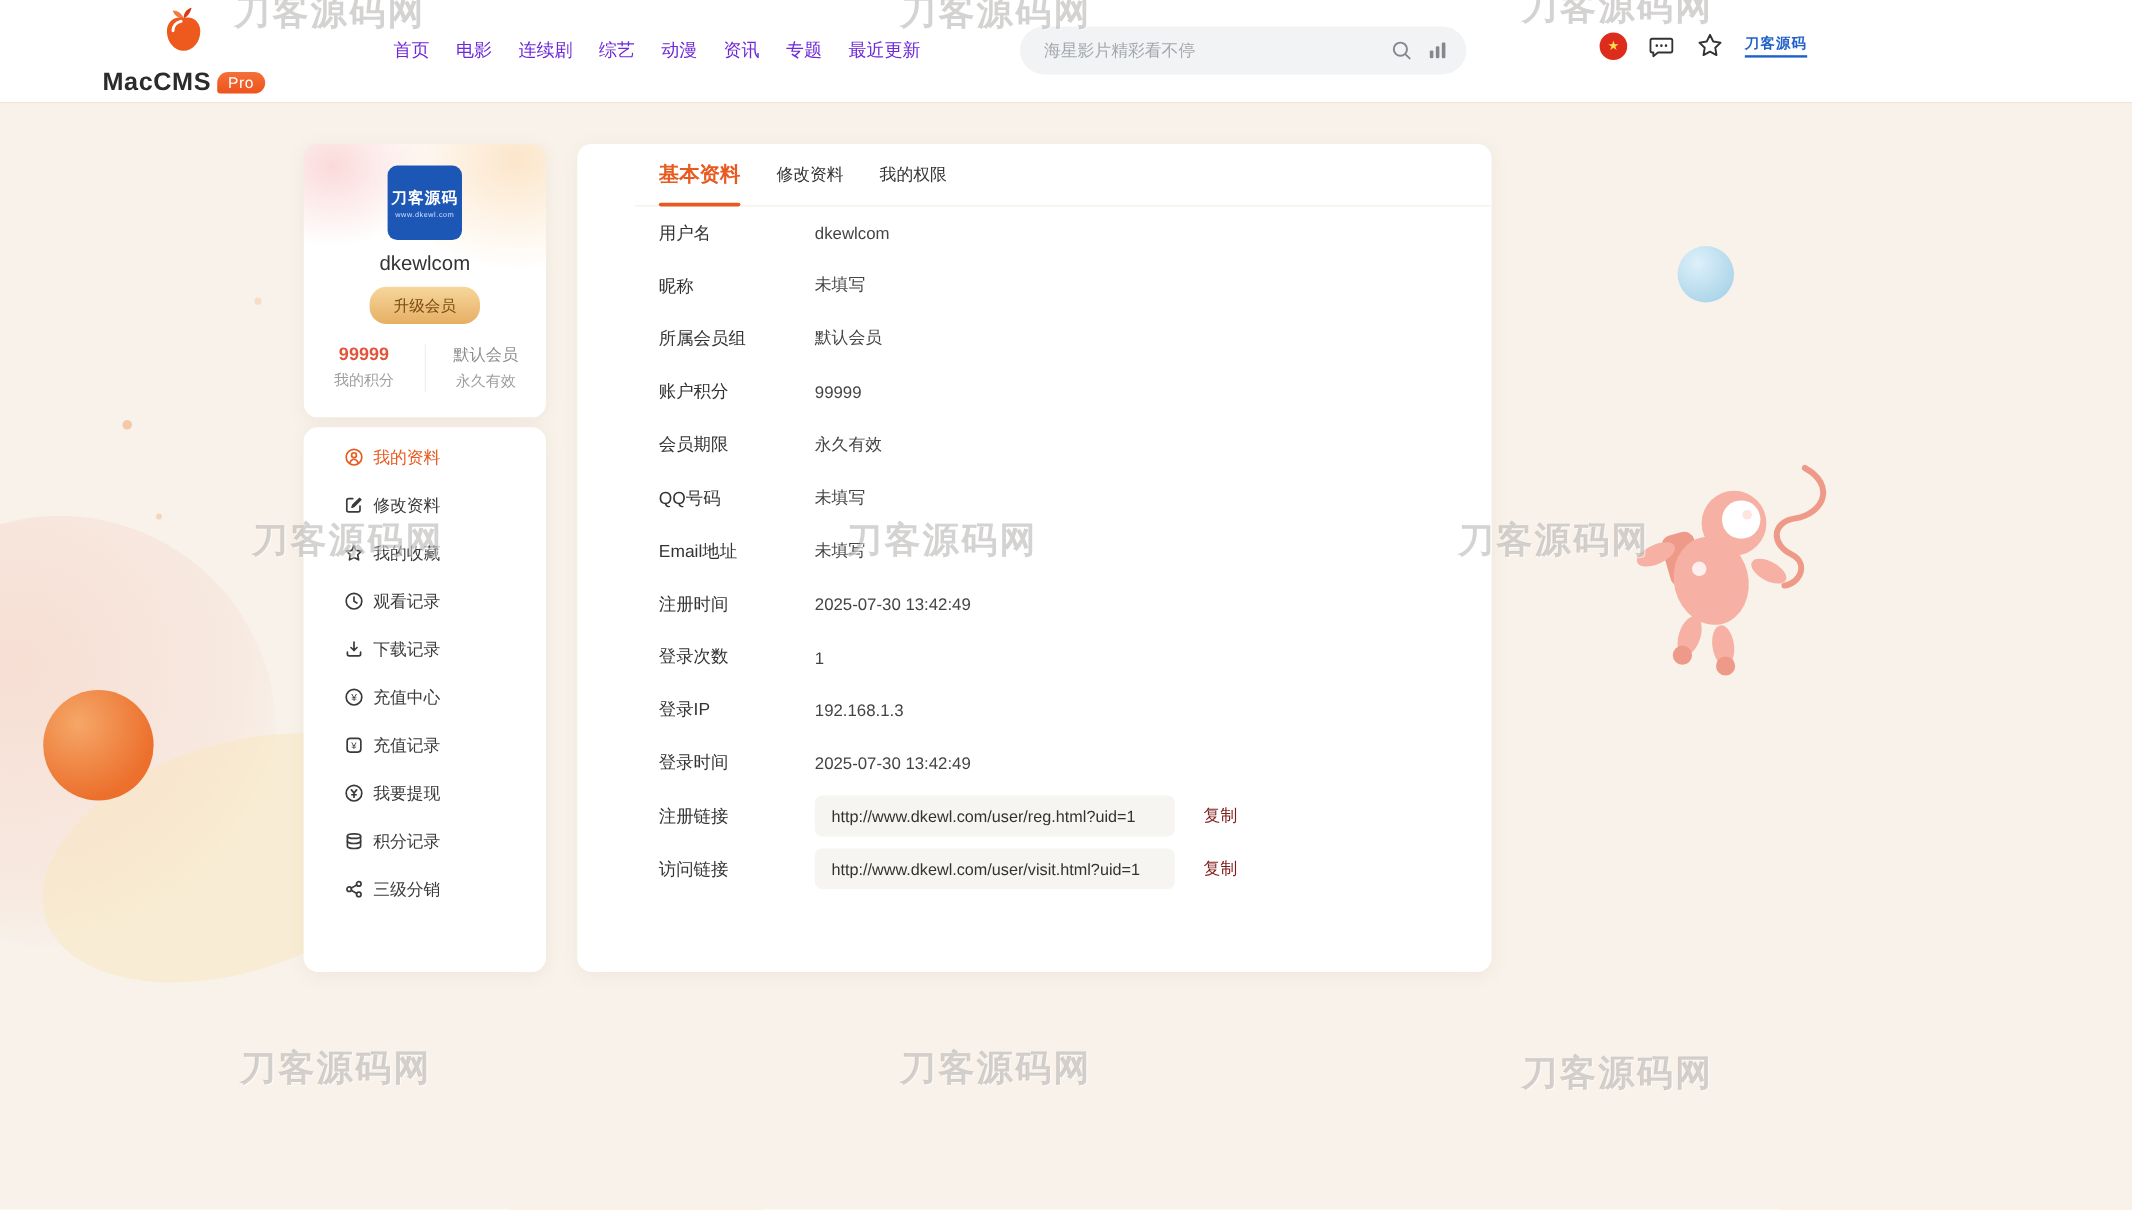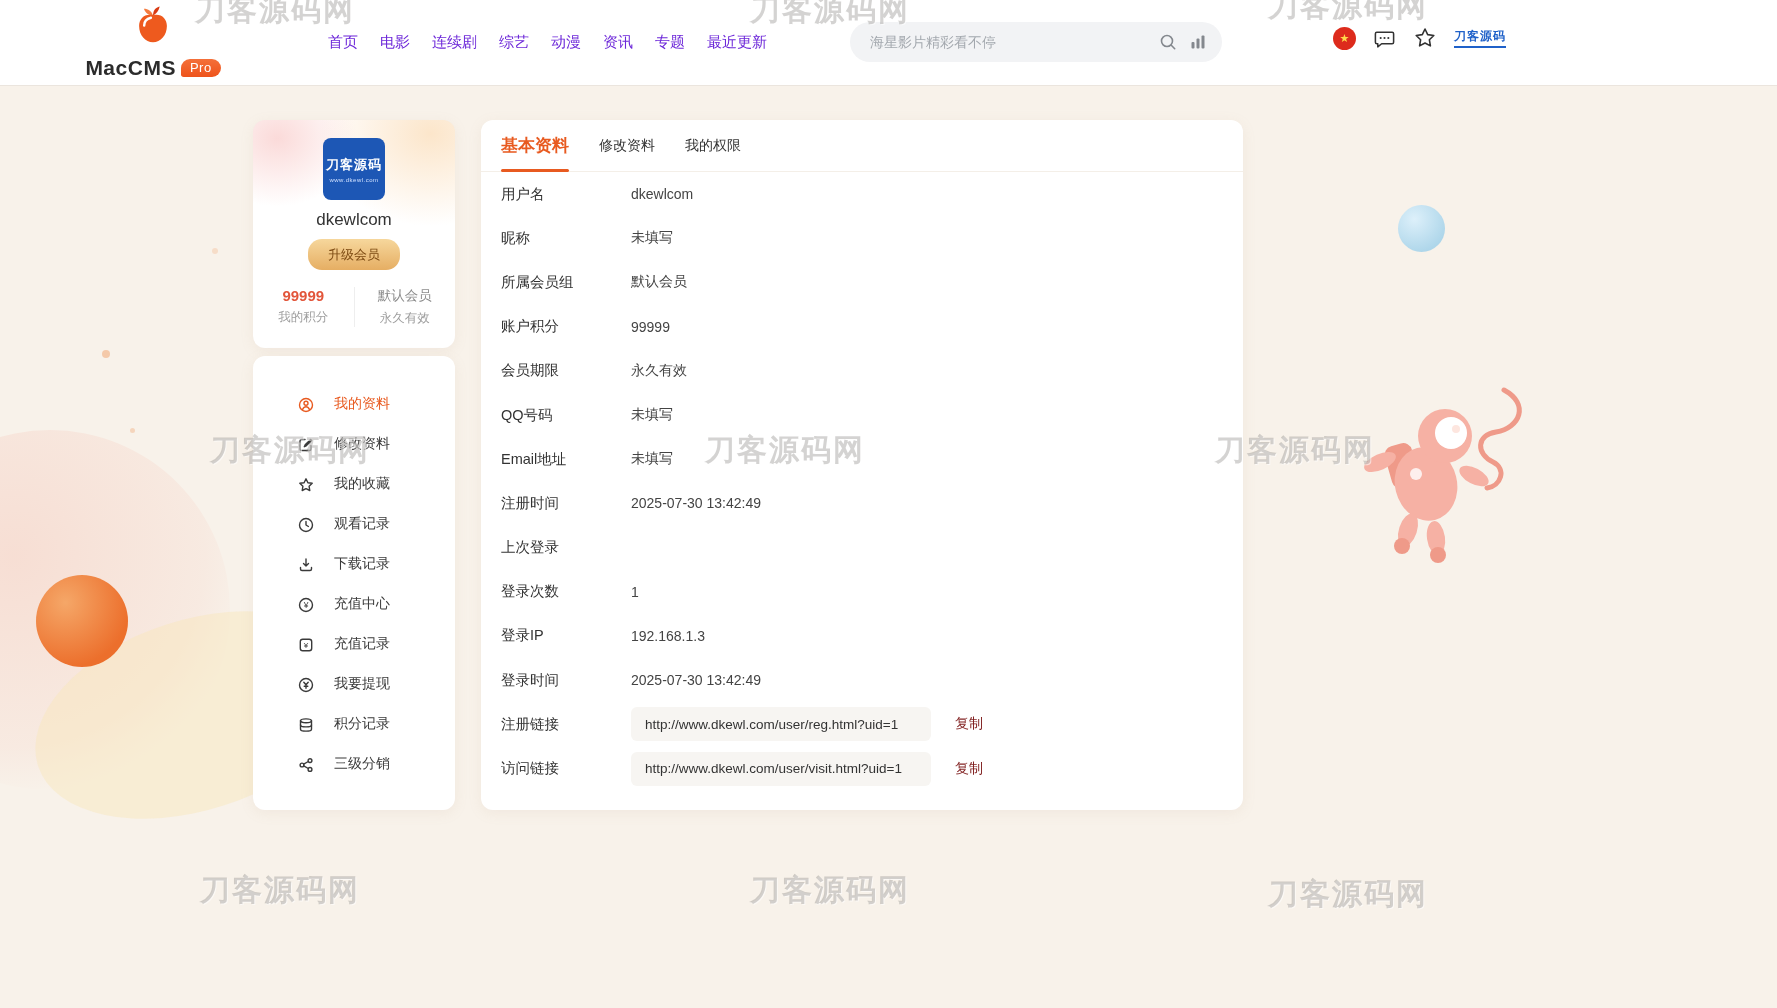--- a/index.html
+++ b/index.html
@@ -67,27 +67,27 @@
     background:linear-gradient(180deg,#f6d79c,#e6ae63); color:#7c4a12; font-size:13px; cursor:pointer;
     font-family:inherit; }
   .stats { display:flex; margin-top:17px; }
   .stat { flex:1; text-align:center; }
   .stat + .stat { border-left:1px solid #eee; }
   .stat-v1 { font-size:15px; color:#e2553a; font-weight:600; }
   .stat-v2 { font-size:13.5px; color:#8c8c8c; }
   .stat-l { font-size:12.5px; color:#9e9e9e; margin-top:5px; }
 
   .card-menu { left:253px; top:356px; width:202px; height:454px; padding-top:17px; }
-  .menu-item { display:flex; align-items:flex-end; gap:20px; height:40px; padding-left:45px;
+  .menu-item { display:flex; align-items:flex-start; gap:8px; height:40px; padding-left:34px;
     font-size:14px; color:#3a3a3a; cursor:pointer; }
   .menu-item svg { width:16px; height:16px; stroke:currentColor; fill:none; stroke-width:1.4;
     stroke-linecap:round; stroke-linejoin:round; flex:none; }
   .menu-item.active { color:#e85a20; }
 
-  .card-content { left:481px; top:120px; width:762px; height:690px; }
+  .card-content { left:481px; top:120px; width:762px; height:690px;padding-left:48px; }
   .tabs { height:52px; display:flex; align-items:center; gap:30px; padding-left:20px;
     border-bottom:1px solid #f4efe8; }
   .tab { position:relative; height:100%; display:flex; align-items:center; font-size:14px; color:#333; cursor:pointer; }
   .tab.active { color:#e85a20; font-size:17px; font-weight:600; }
   .tab.active::after { content:""; position:absolute; left:0; right:0; bottom:-1px; height:3px;
     background:#e85a20; border-radius:2px; }
   .rows { padding-left:20px; }
   .row { display:flex; align-items:center; height:44.2px; }
   .lbl { width:130px; font-size:14.5px; color:#333; flex:none; }
   .val { font-size:14px; color:#444; }
@@ -320,24 +320,20 @@
         </div>
       <div class="row">
           <span class="lbl">Email地址</span>
           <span class="val">未填写</span>
         </div>
       <div class="row">
           <span class="lbl">注册时间</span>
           <span class="val">2025-07-30 13:42:49</span>
         </div>
       <div class="row">
-          <span class="lbl">上次登录</span>
-          <span class="val"></span>
-        </div>
-      <div class="row">
           <span class="lbl">登录次数</span>
           <span class="val">1</span>
         </div>
       <div class="row">
           <span class="lbl">登录IP</span>
           <span class="val">192.168.1.3</span>
         </div>
       <div class="row">
           <span class="lbl">登录时间</span>
           <span class="val">2025-07-30 13:42:49</span>

